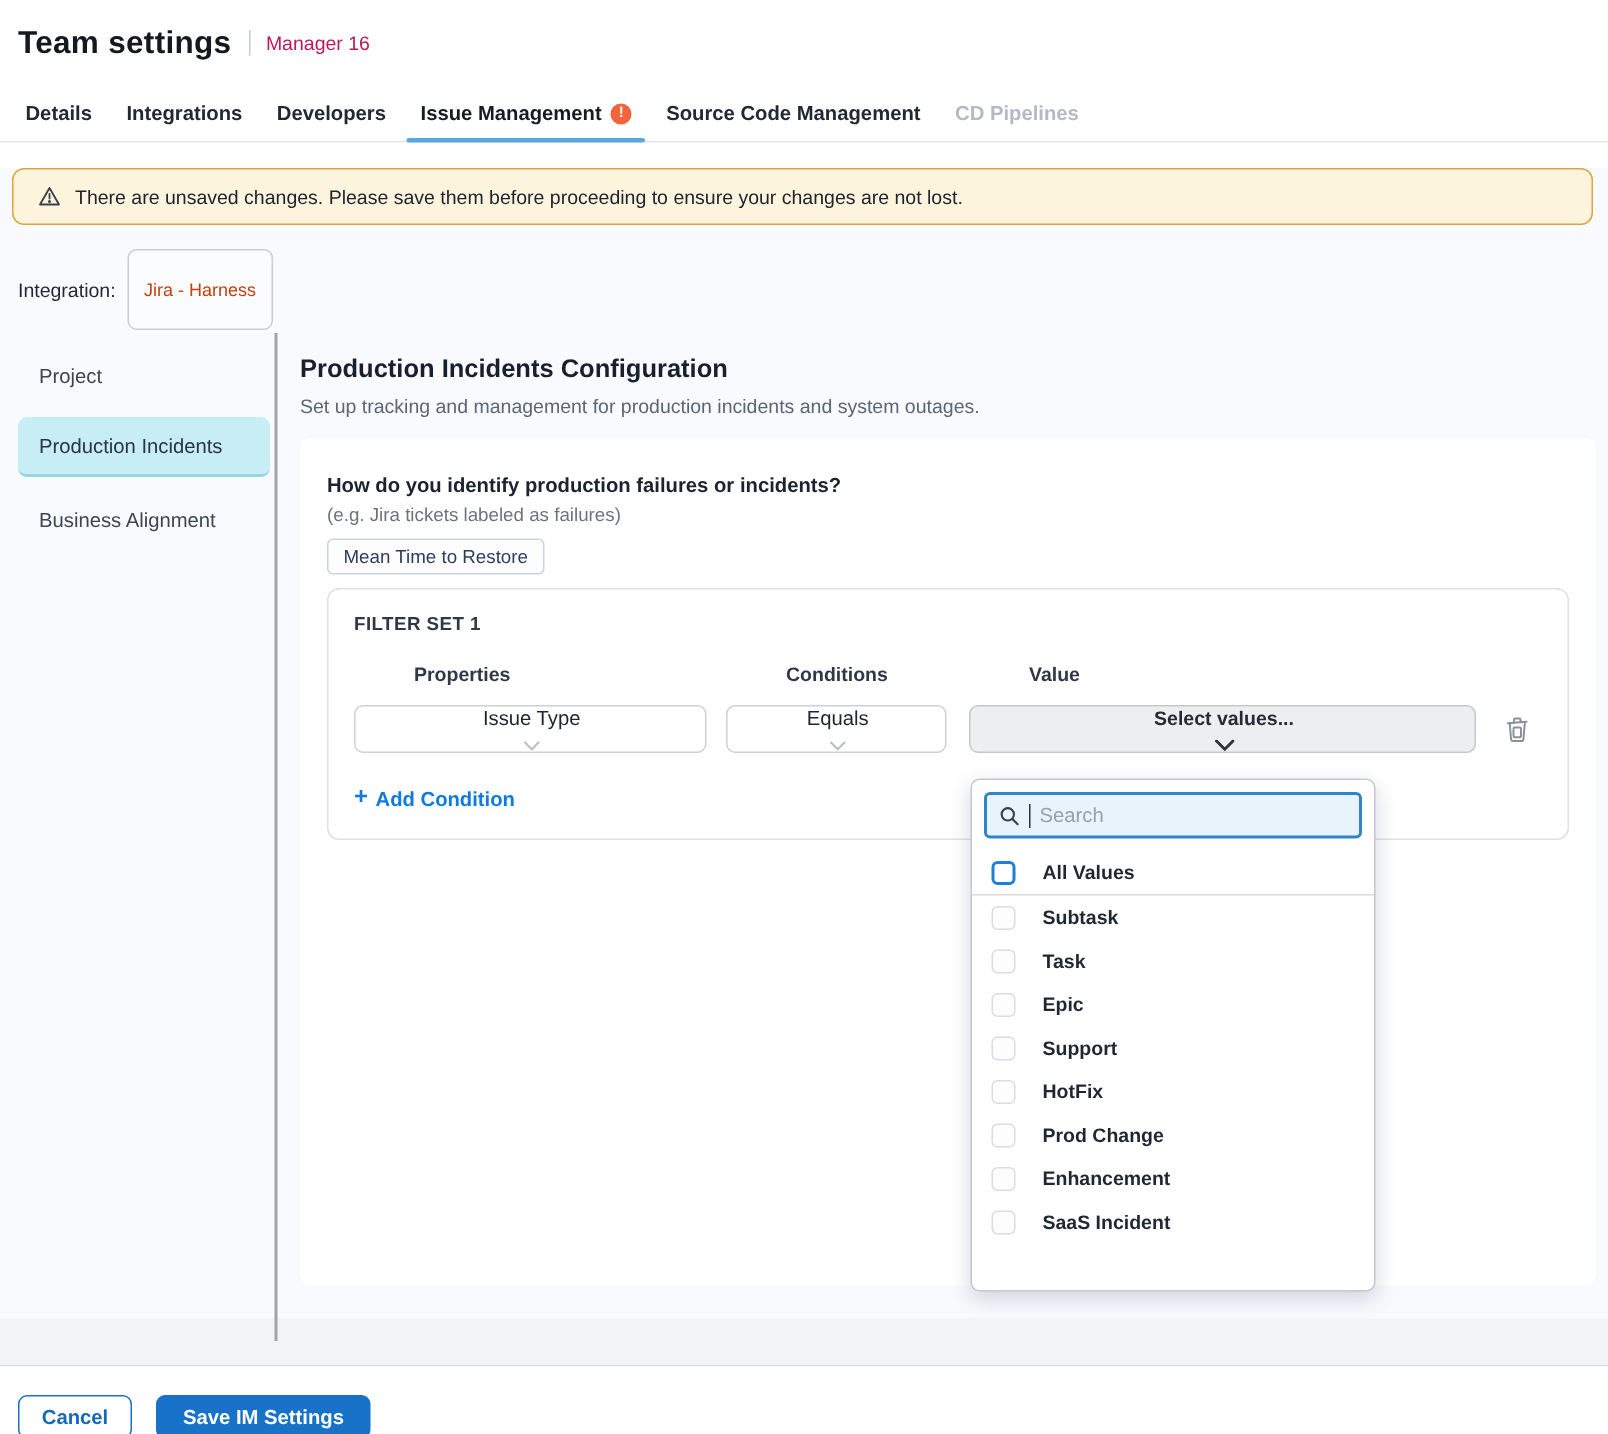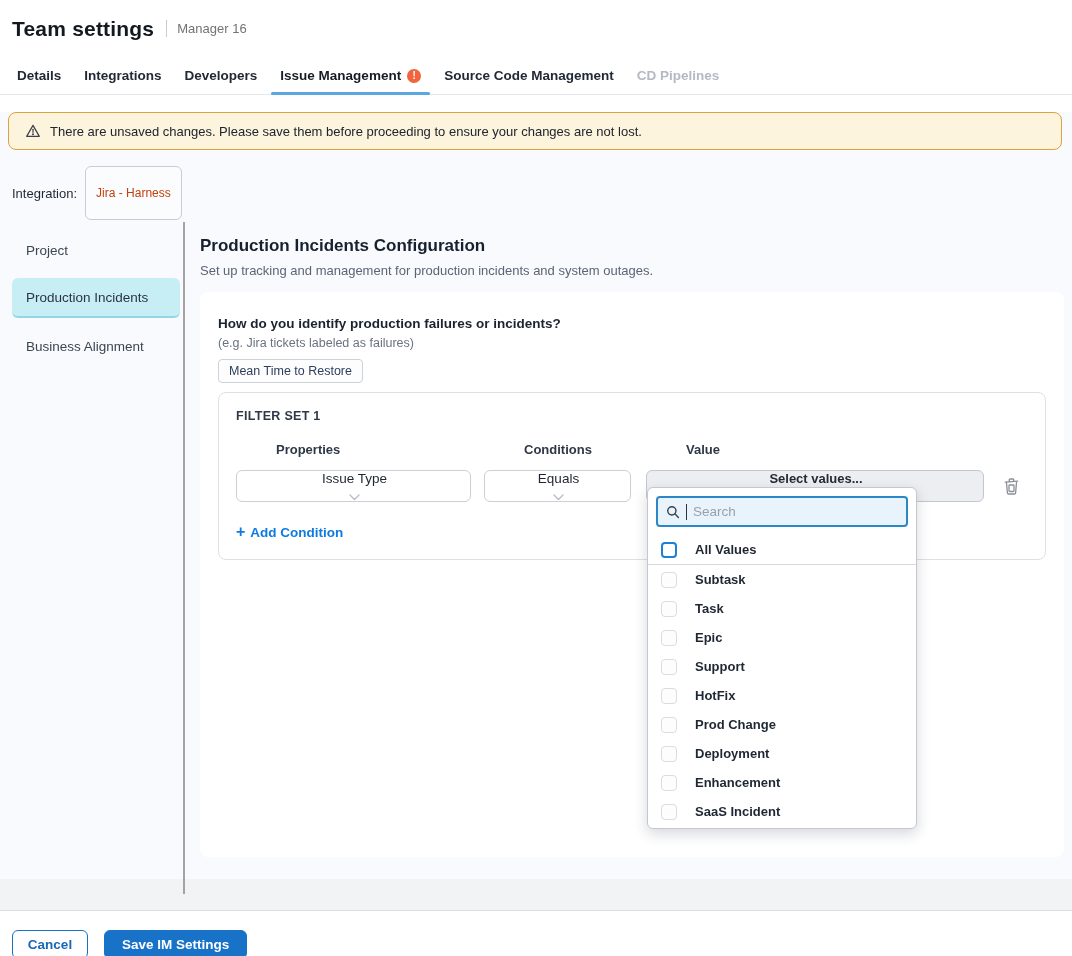--- a/index.html
+++ b/index.html
@@ -12,21 +12,21 @@
     position: relative;
   }
 
   
   .header {
     height: 57px; background: #fff;
     display: flex; align-items: center; padding: 0 12px;
   }
   .page-title { font-size: 21px; font-weight: bold; color: #14181f; letter-spacing: .2px; }
   .title-divider { width: 1px; height: 17px; background: #c6ccd4; margin: 0 10px 0 12px; }
-  .page-subtitle { font-size: 13px; color: #737373; }
+  .page-subtitle { font-size: 13px; color: #be185d; }
 
   
   .tabbar {
     height: 38px; background: #fff; border-bottom: 1px solid #e4e7eb;
     display: flex; align-items: stretch; padding: 0 16px; gap: 21px;
   }
   .tab {
     display: flex; align-items: center; gap: 6px;
     font-size: 13.5px; font-weight: 600; color: #222936;
     position: relative; cursor: pointer; padding: 0 1px;
@@ -121,21 +121,21 @@
 
   .add-condition {
     margin-top: 22px; display: inline-flex; align-items: center; gap: 5px;
     font-size: 13.5px; font-weight: bold; color: #0f7be0; cursor: pointer;
     background: none; border: none; font-family: inherit;
   }
   .plus-glyph { font-size: 16px; font-weight: bold; line-height: 1; }
 
   
   .dd-panel {
-    position: absolute; top: 16px; left: 0; width: 270px; height: 342px;
+    position: absolute; top: 48px; left: 0; width: 270px; height: 342px;
     background: #fff; border: 1px solid #c5c6d2; border-radius: 6px;
     box-shadow: 0 5px 14px rgba(30,40,60,.18);
     overflow: hidden; z-index: 20; cursor: default;
   }
   .dd-search {
     margin: 8px; height: 31px; border: 2px solid #2b87c8; border-radius: 4px;
     background: #e9f3fb; display: flex; align-items: center; padding: 0 8px; gap: 6px;
   }
   .dd-search .caret { width: 1px; height: 16px; background: #2b3442; }
   .dd-search input {
@@ -298,24 +298,20 @@
   <div class="dd-row dd-item">
     <span class="cbx"></span>
     <span class="dd-label">HotFix</span>
   </div>
 
   <div class="dd-row dd-item">
     <span class="cbx"></span>
     <span class="dd-label">Prod Change</span>
   </div>
 
-  <div class="dd-row dd-item">
-    <span class="cbx"></span>
-    <span class="dd-label">Deployment</span>
-  </div>
 
   <div class="dd-row dd-item">
     <span class="cbx"></span>
     <span class="dd-label">Enhancement</span>
   </div>
 
   <div class="dd-row dd-item">
     <span class="cbx"></span>
     <span class="dd-label">SaaS Incident</span>
   </div>

